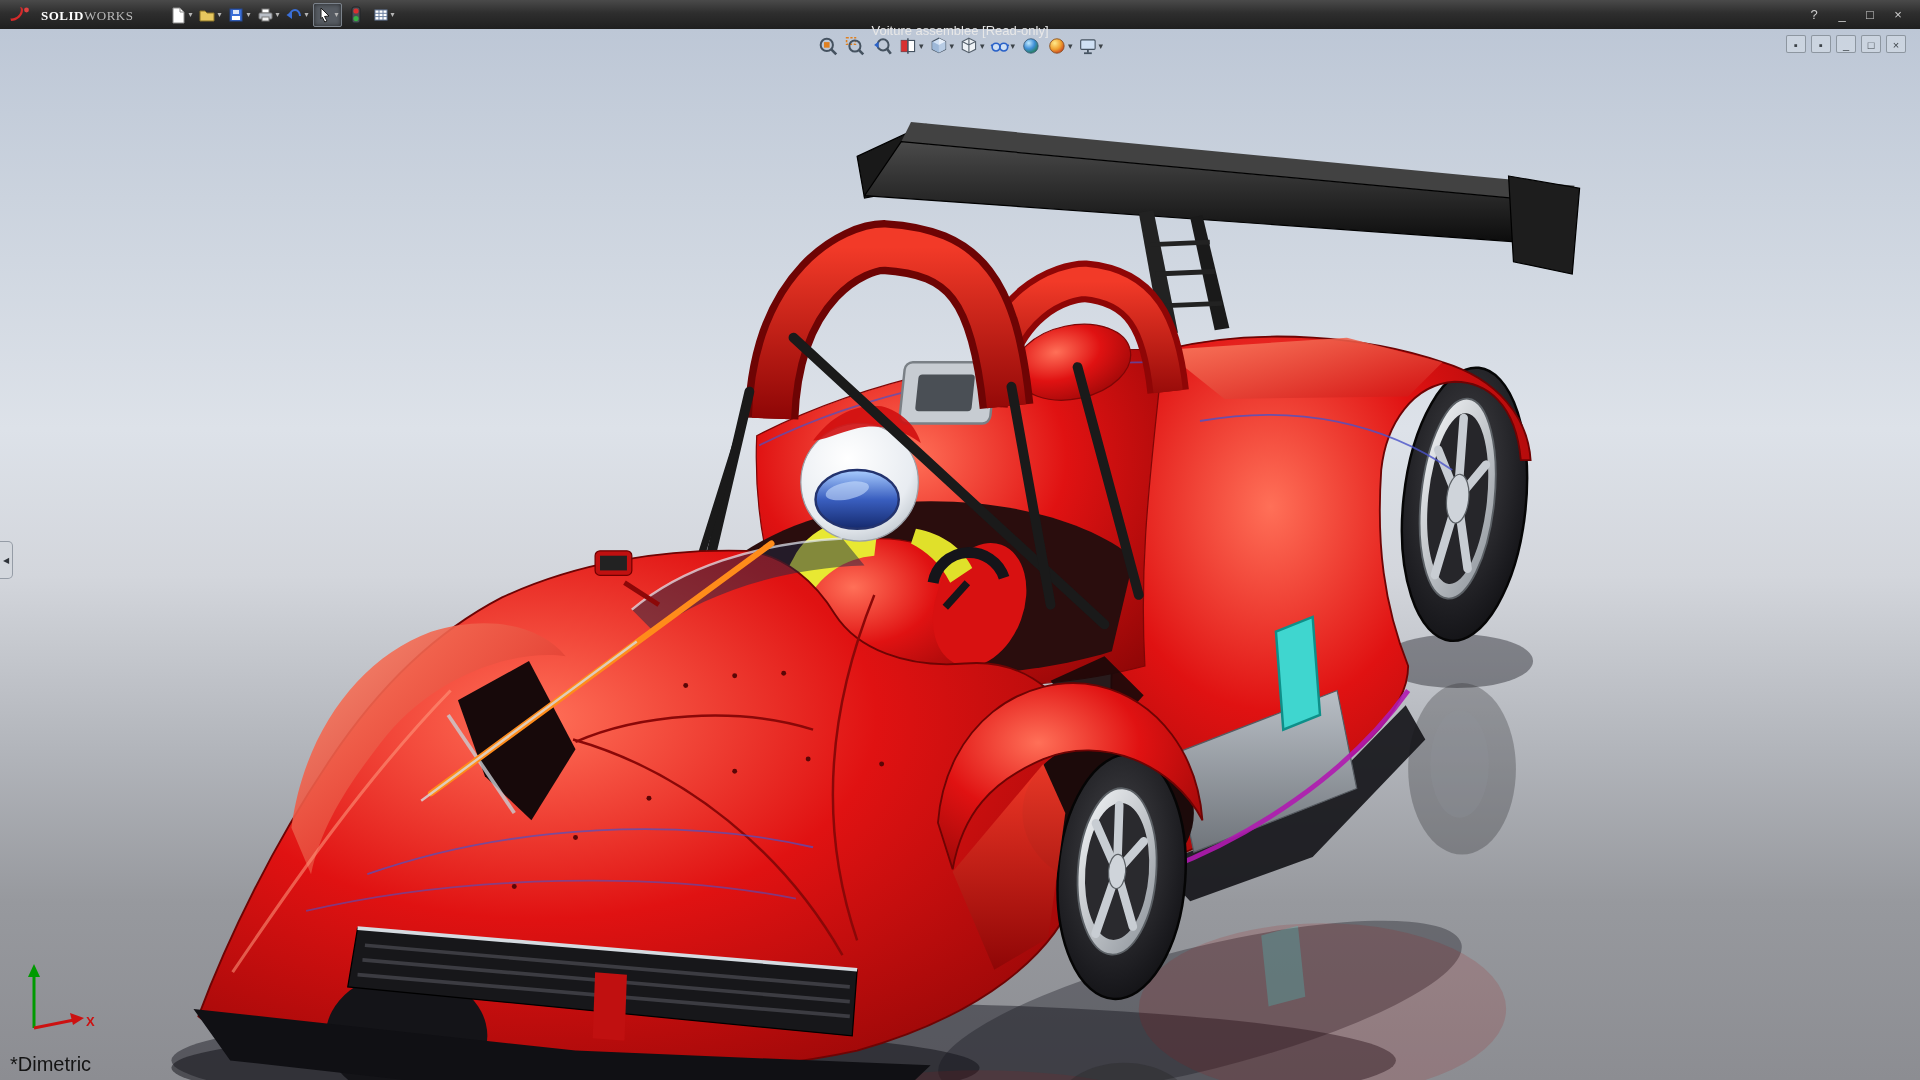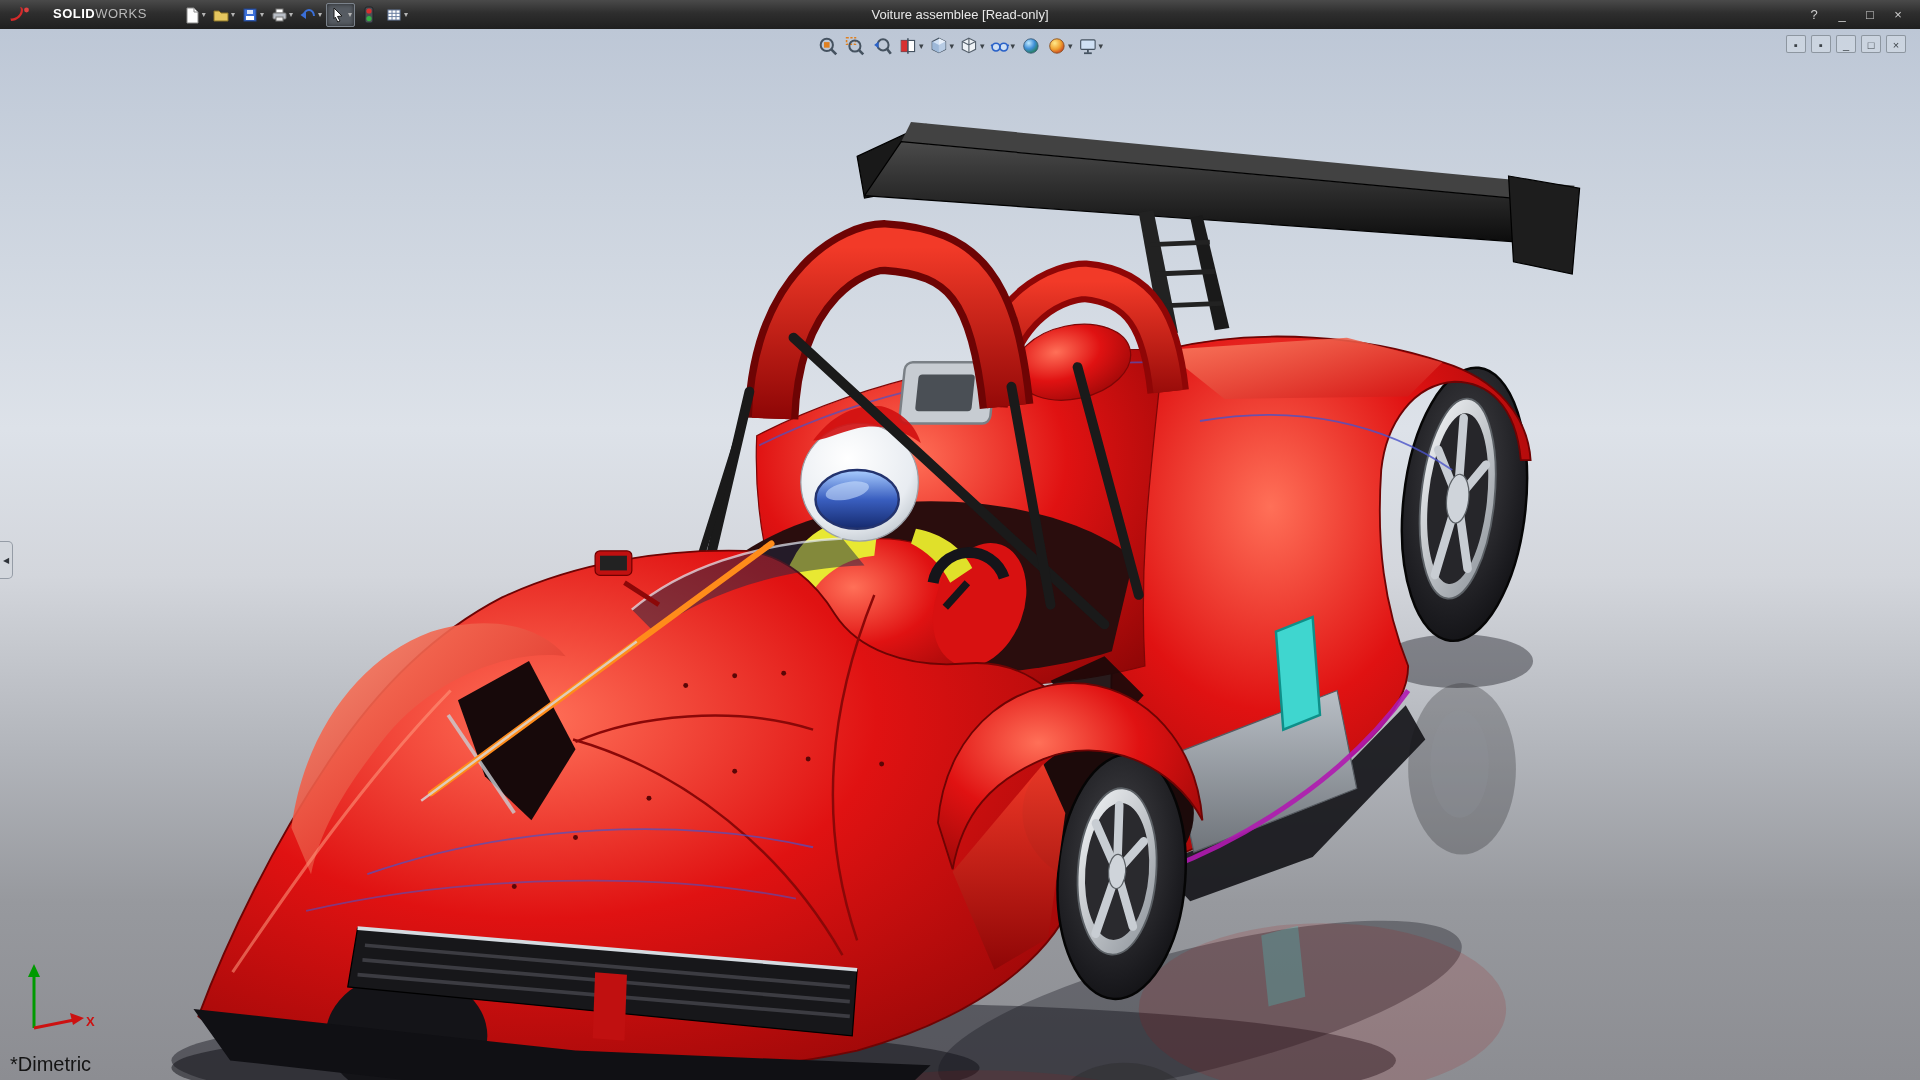--- a/index.html
+++ b/index.html
@@ -5,29 +5,29 @@
   * { margin:0; padding:0; box-sizing:border-box; }
   html,body { width:1920px; height:1080px; overflow:hidden; font-family:"Liberation Sans", sans-serif; }
   .app { position:relative; width:1920px; height:1080px; background:#000; }
 
   
   .titlebar {
     position:relative; height:29px; display:flex; align-items:center;
     background:linear-gradient(180deg,#4a4a4a 0%,#2e2e2e 45%,#1f1f1f 100%);
     color:#ddd; z-index:30;
   }
-  .brand { display:flex; align-items:flex-start; gap:21px; padding-left:8px; }
+  .brand { display:flex; align-items:flex-end; gap:9px; padding-left:8px;font-family:Liberation Serif, serif; }
   .brand-text { font-size:13px; letter-spacing:.5px; white-space:nowrap; }
   .brand-text .b { color:#fff; font-weight:bold; }
   .brand-text .l { color:#b9b9b9; }
   .main-toolbar { display:flex; align-items:center; gap:2px; margin-left:34px; }
   .tool { display:flex; align-items:center; justify-content:center; height:24px; min-width:24px; padding:0 2px; border-radius:2px; cursor:default; }
   .tool.active { background:#565b62; border:1px solid #7b828b; box-shadow:inset 0 0 4px rgba(0,0,0,.6); }
   .caret { font-style:normal; font-size:8px; color:#b5b5b5; margin-left:1px; }
-  .doc-title { position:absolute; left:50%; transform:translateX(-50%); top:0; line-height:29px; font-size:13px; color:#e8e8e8; white-space:nowrap; }
+  .doc-title { position:absolute; left:50%; transform:translateX(-50%); top:16px; line-height:29px; font-size:13px; color:#e8e8e8; white-space:nowrap; }
   .win-controls { margin-left:auto; display:flex; align-items:center; gap:4px; padding-right:10px; }
   .wc { width:24px; text-align:center; font-size:13px; color:#cfcfcf; cursor:default; }
 
   
   .viewport {
     position:relative; width:1920px; height:1051px;
     background:linear-gradient(180deg,#bdc7d6 0%, #cbd3de 16%, #dde2e9 38%, #d3d6dc 52%, #b3b6bc 68%, #97999e 83%, #8c8d92 100%);
     overflow:hidden;
   }
   .scene { position:absolute; inset:0; width:100%; height:100%; }

